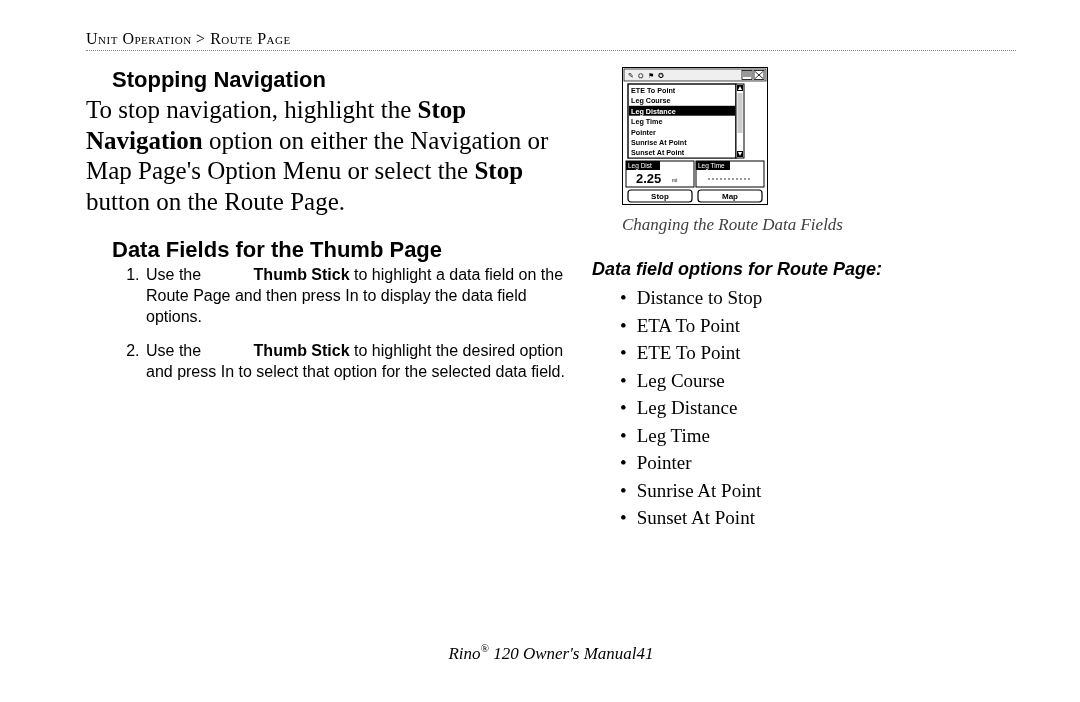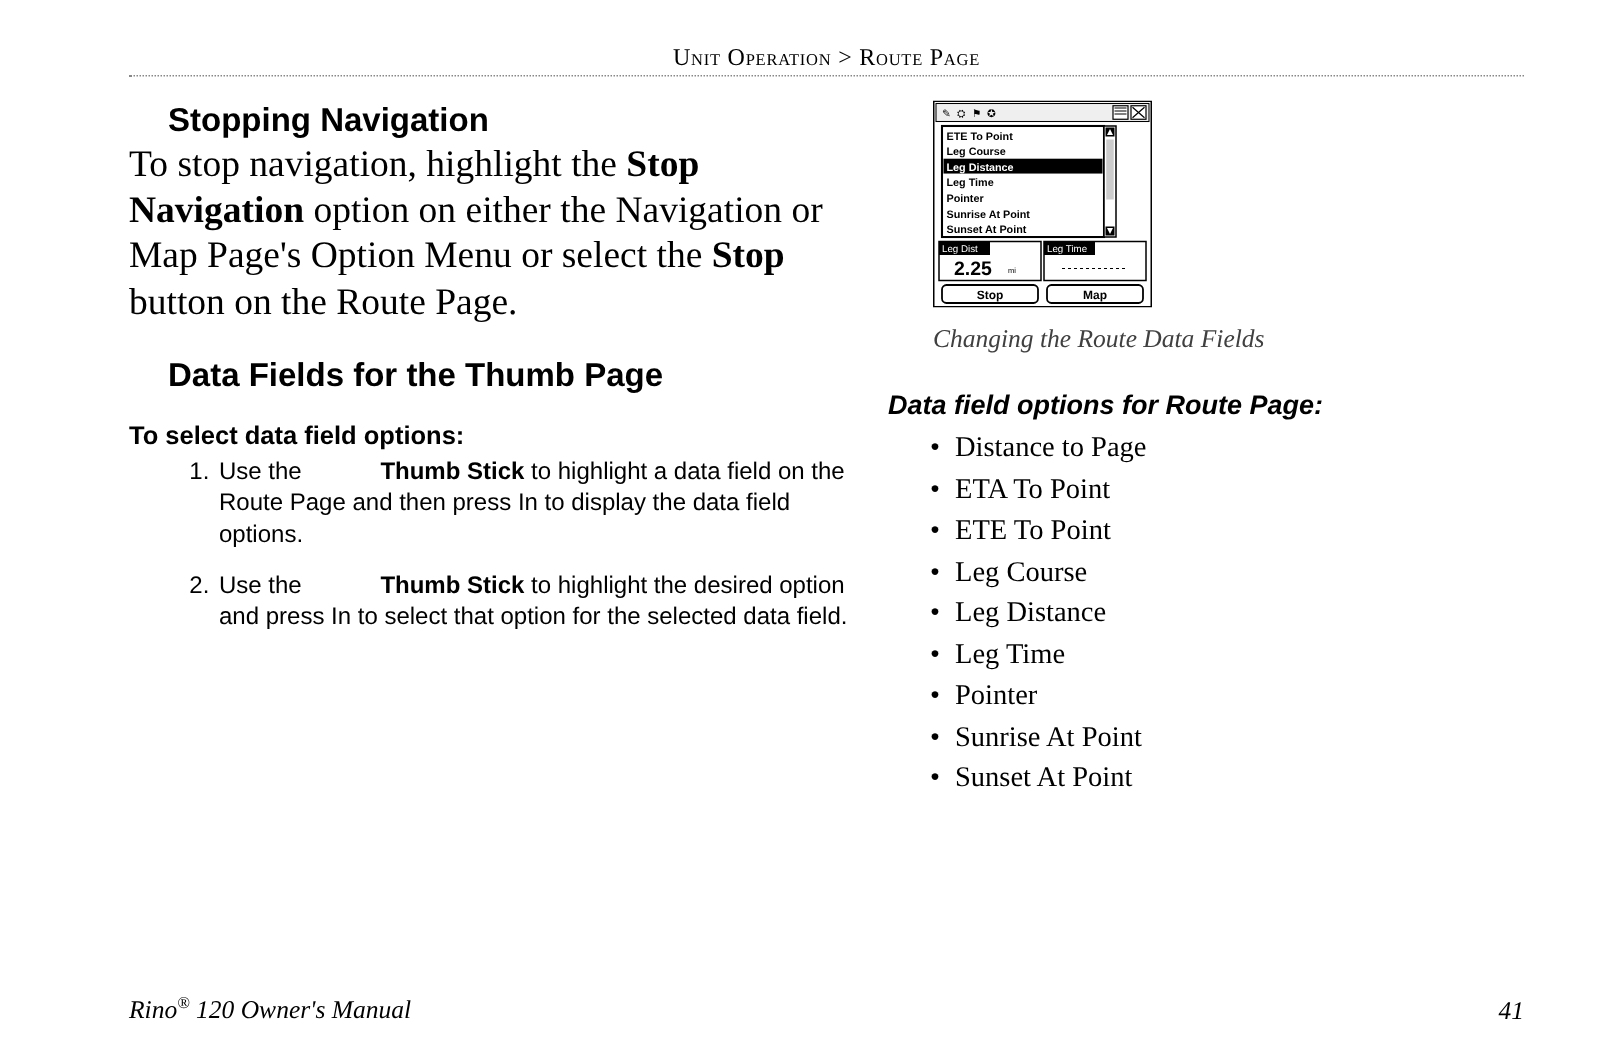--- a/index.html
+++ b/index.html
@@ -9,21 +9,21 @@
       font-family: "Times New Roman", Times, serif;
       background: #fff;
       position: relative;
     }
     .page {
       padding: 30px 64px 40px 86px;
       height: 100%;
       position: relative;
     }
     .breadcrumb {
-      text-align: center;
+      text-align: left;
       font-size: 16px;
       font-variant: small-caps;
       letter-spacing: 0.5px;
       padding-right: 0;
       margin-bottom: 2px;
       color: #000;
     }
     .rule {
       border: none;
       border-bottom: 1.5px dotted #888;
@@ -90,25 +90,25 @@
       list-style: none;
     }
     ul.opts li::before { content: "•"; margin-right: 10px; }
 
     
     .device-svg { width: 146px; height: auto; }
 
     
     .footer {
       position: absolute;
-      bottom: 18px;
+      bottom: 38px;
       left: 86px;
       right: 64px;
       display: flex;
-      justify-content: space-between;
+      justify-content: center;
       align-items: baseline;
       font-style: italic;
       font-size: 17px;
     }
     .footer .reg { font-size: 11px; vertical-align: super; font-style: italic; }
   </style>
 </head>
 <body>
 
 <div class="page">
@@ -124,21 +124,20 @@
     <div class="col-left">
       <div class="h1">Stopping Navigation</div>
       <p class="body">
         <span>To stop navigation, highlight the </span><b>Stop Navigation</b><span> option on either the Navigation or Map Page's Option Menu or select the </span><b>Stop</b><span> button on the Route Page.</span>
       </p>
 
       <div class="section-gap"></div>
 
       <div class="h1">Data Fields for the Thumb Page</div>
 
-      <div class="h2">To select data field options:</div>
       <ol class="steps">
         <li>
           <span>Use the </span><b>Thumb Stick</b><span> to highlight a data field on the Route Page and then press In to display the data field options.</span>
         </li>
         <li>
           <span>Use the </span><b>Thumb Stick</b><span> to highlight the desired option and press In to select that option for the selected data field.</span>
         </li>
       </ol>
     </div>
 
@@ -201,21 +200,21 @@
           <rect x="6" y="123" width="64" height="12" rx="3" fill="#fff" stroke="#000" stroke-width="1.2"></rect>
           <rect x="76" y="123" width="64" height="12" rx="3" fill="#fff" stroke="#000" stroke-width="1.2"></rect>
           <text id="btn-left" x="38" y="132" font-family="Arial" font-size="8" font-weight="bold" text-anchor="middle" fill="#000">Stop</text>
           <text id="btn-right" x="108" y="132" font-family="Arial" font-size="8" font-weight="bold" text-anchor="middle" fill="#000">Map</text>
         </svg>
         <div class="figure-caption">Changing the Route Data Fields</div>
       </div>
 
       <div class="h-italic">Data field options for Route Page:</div>
       <ul class="opts" id="opts-list">
-          <li>Distance to Page</li>
+          <li>Distance to Stop</li>
           <li>ETA To Point</li>
           <li>ETE To Point</li>
           <li>Leg Course</li>
           <li>Leg Distance</li>
           <li>Leg Time</li>
           <li>Pointer</li>
           <li>Sunrise At Point</li>
           <li>Sunset At Point</li>
         </ul>
     </div>

